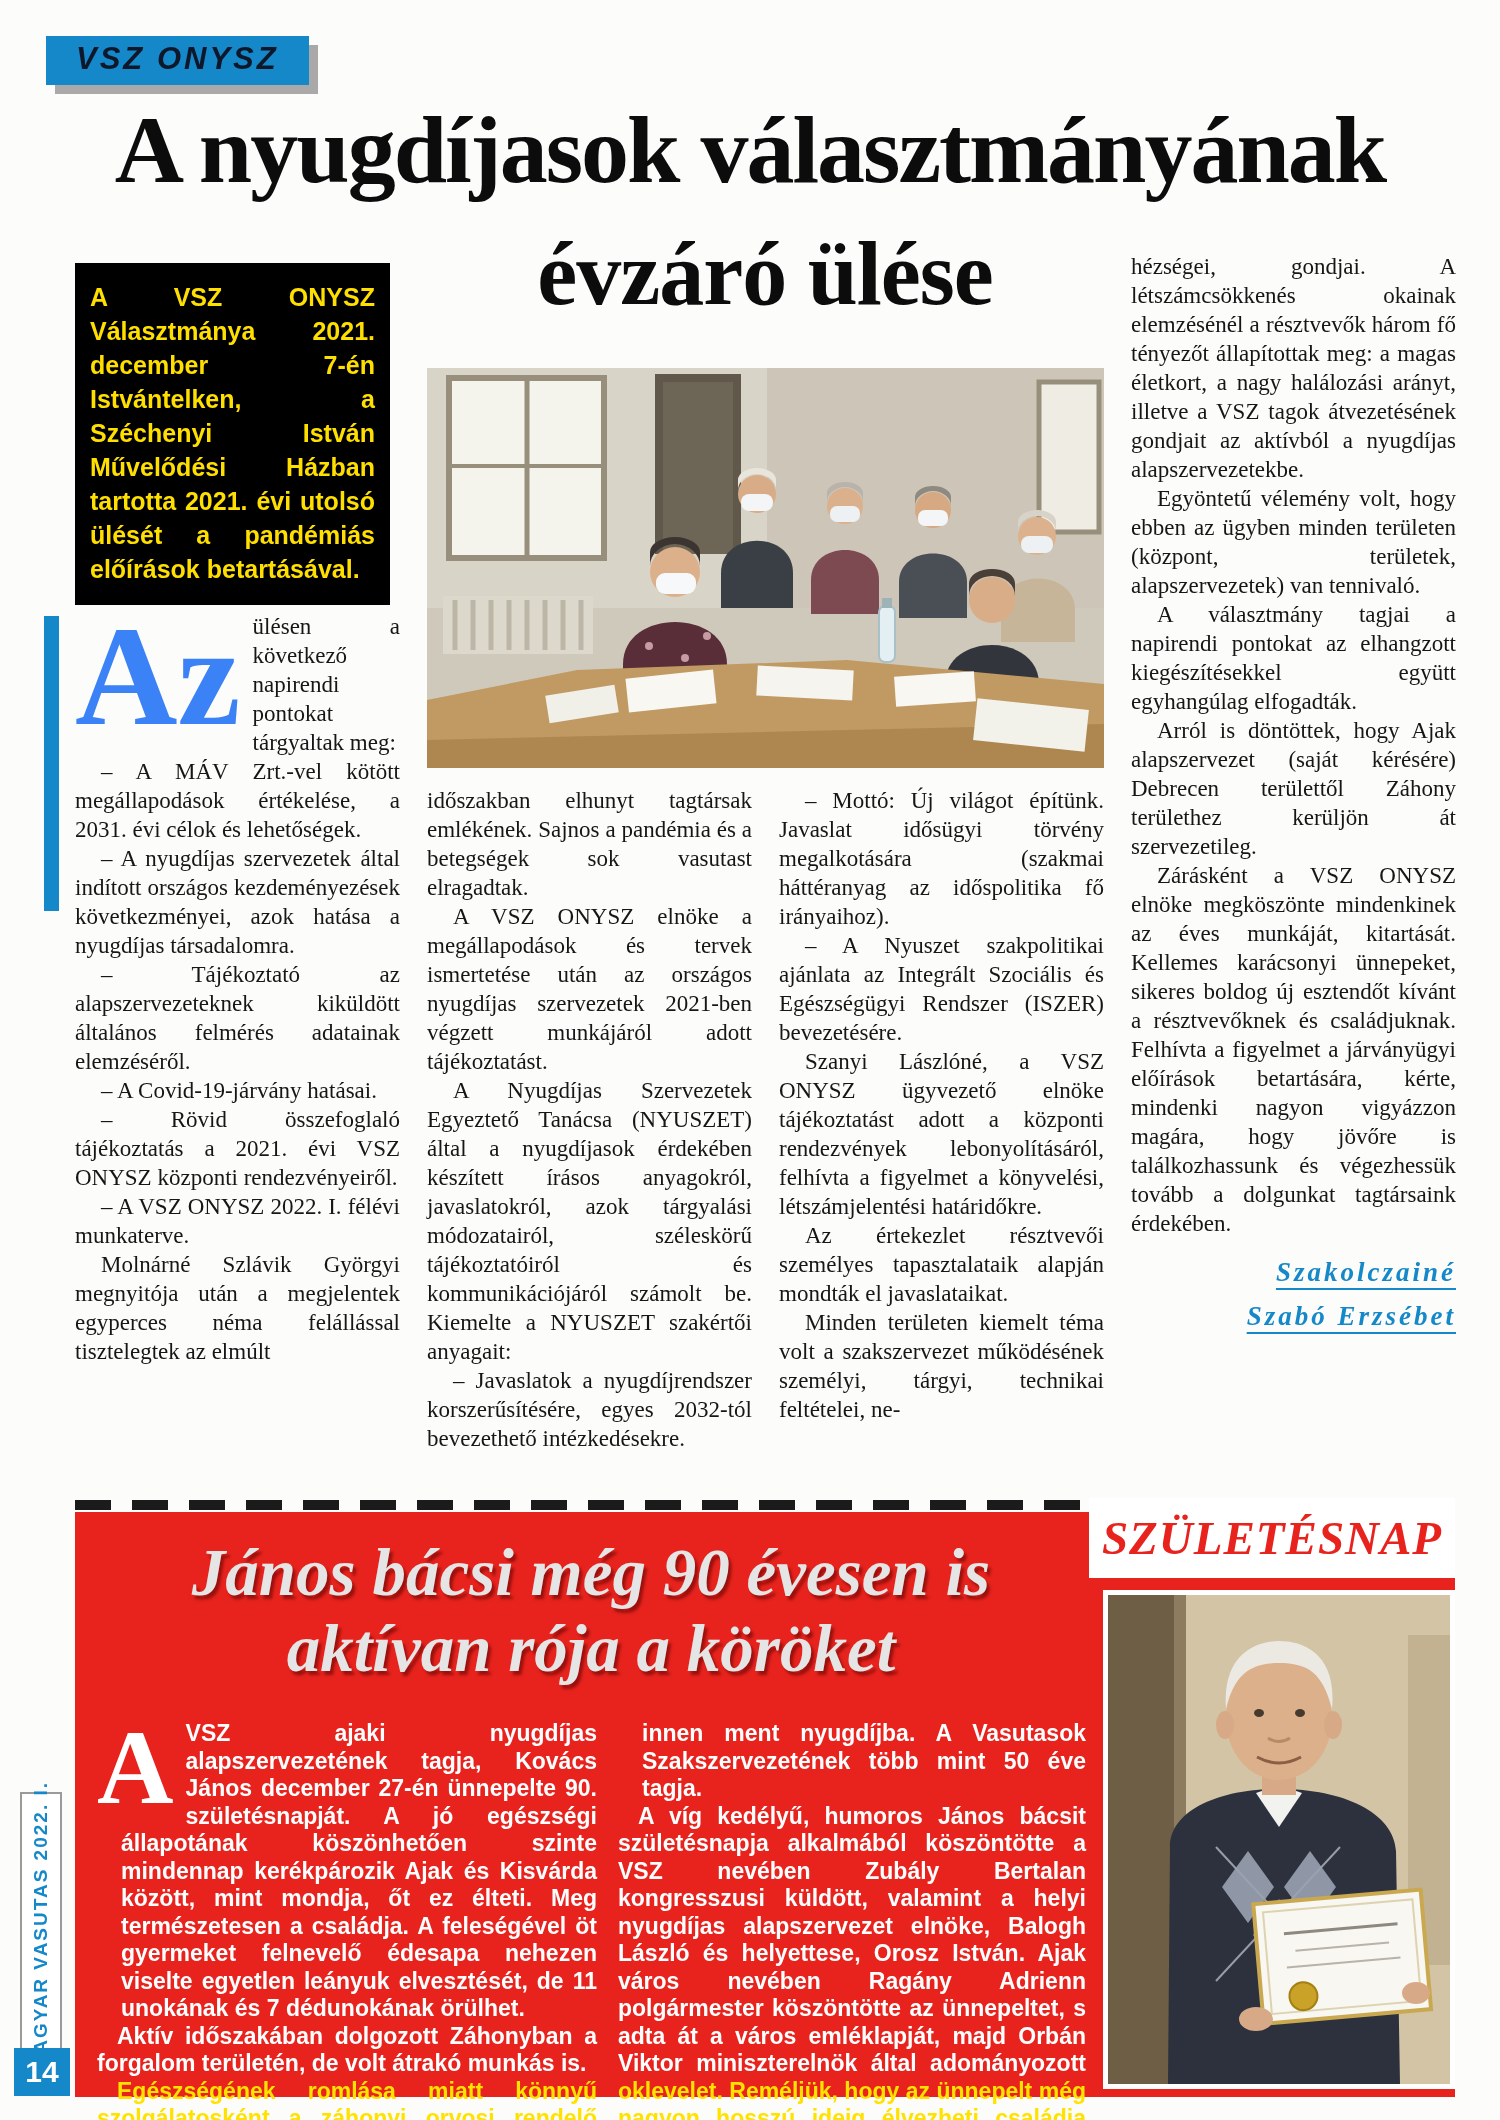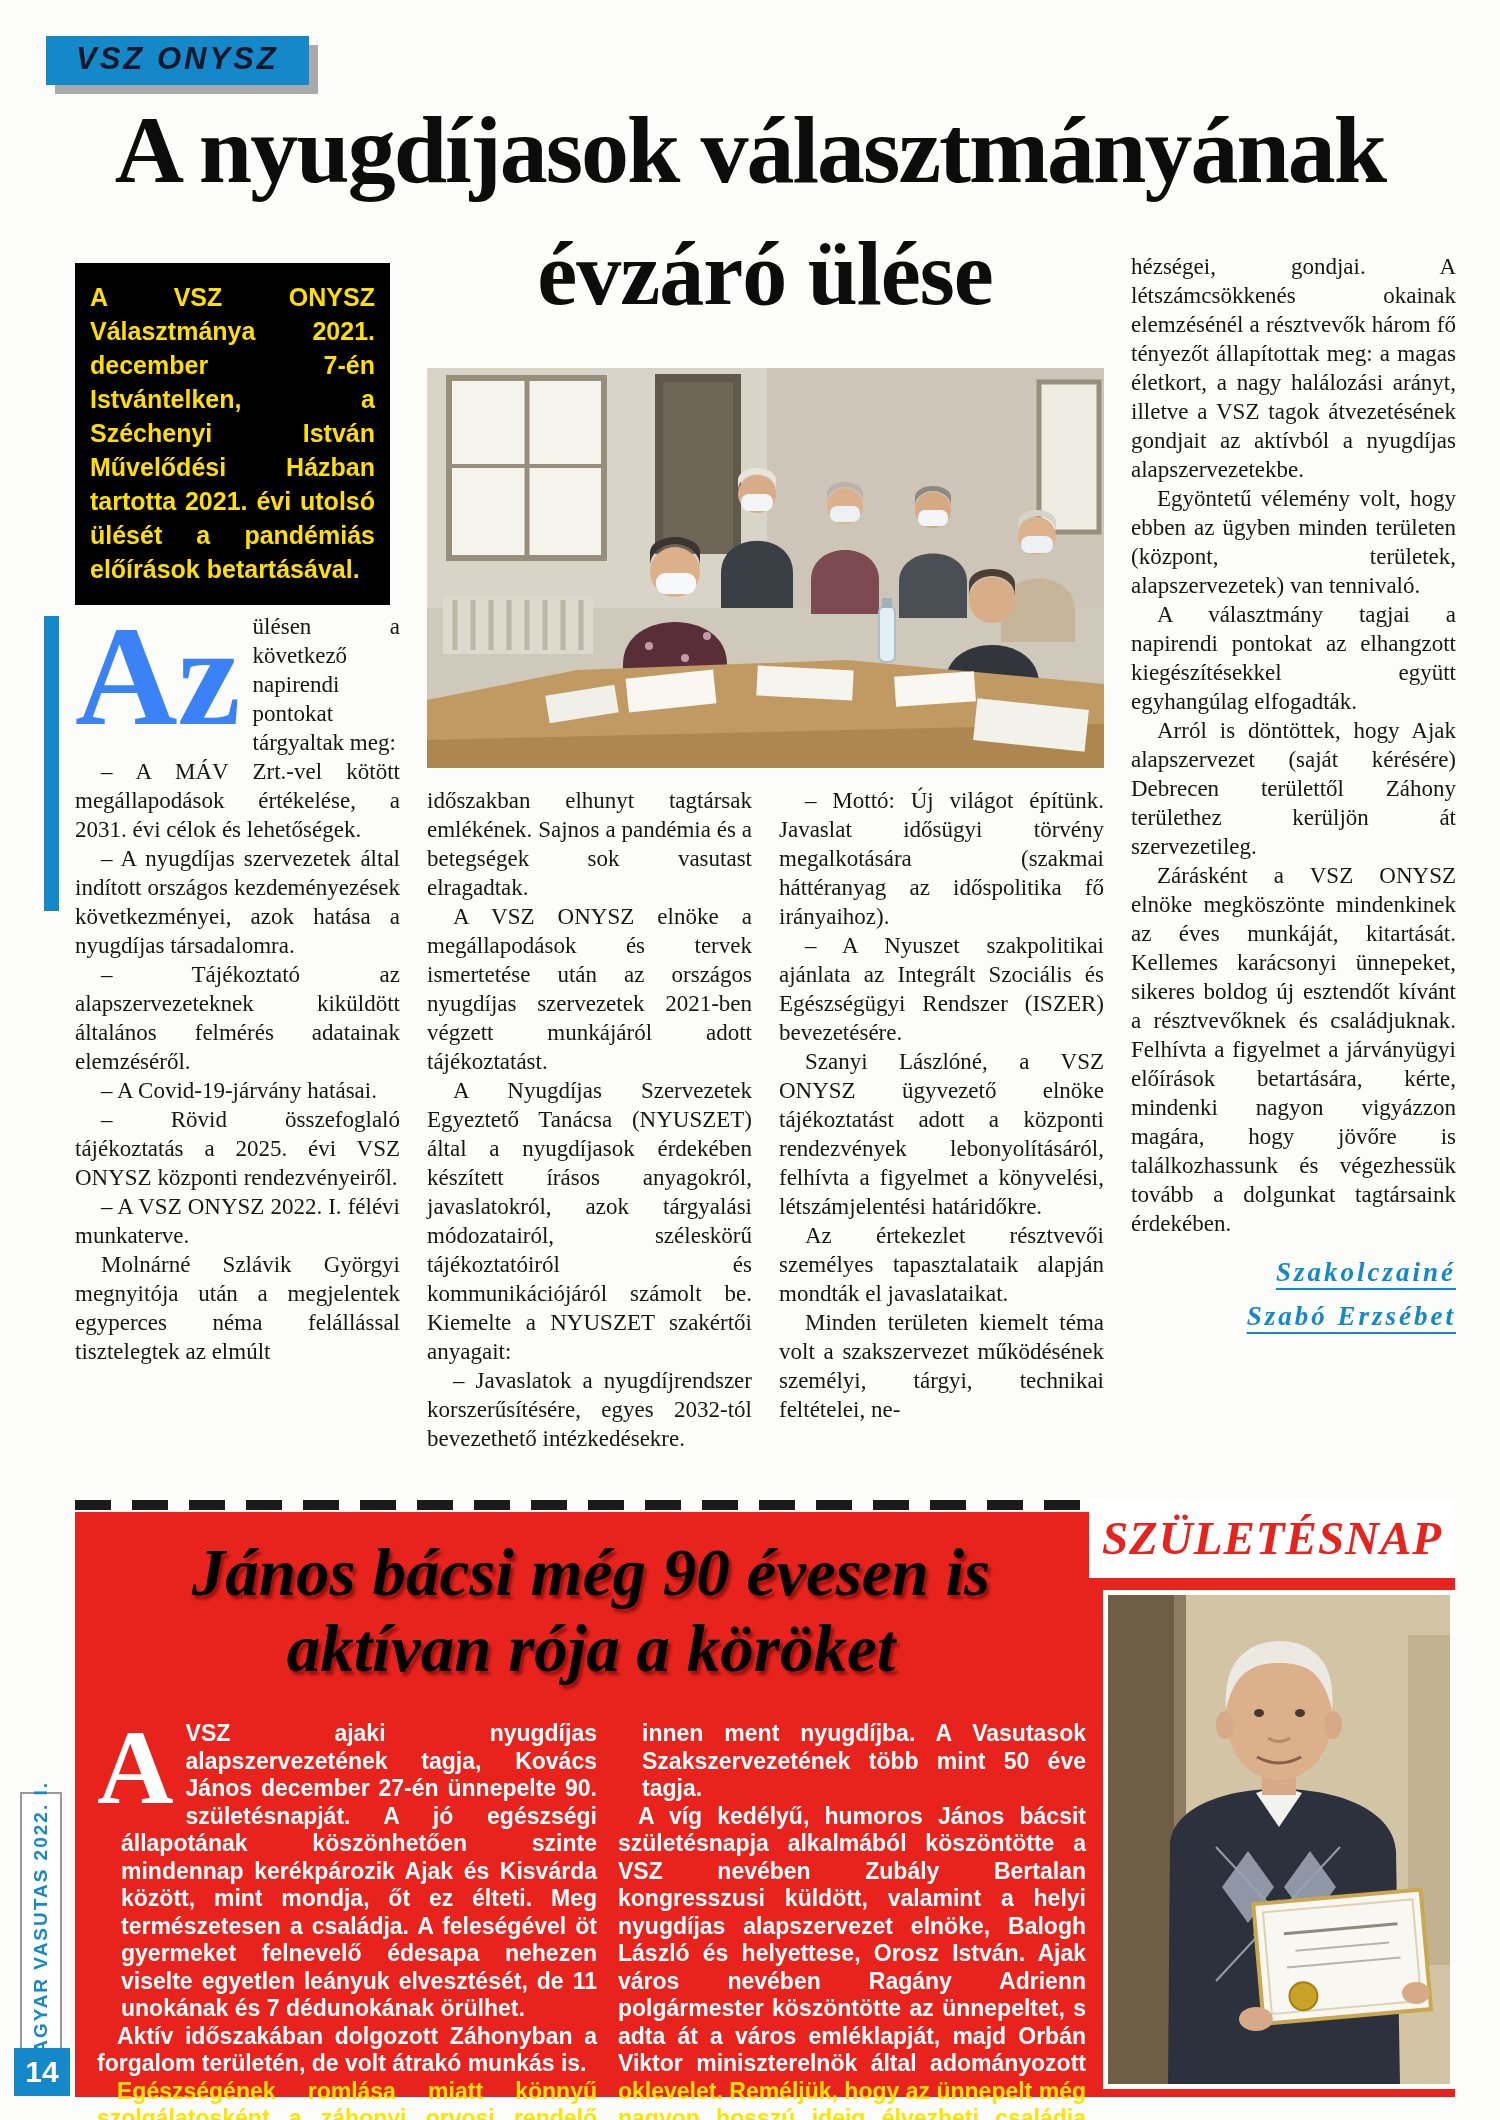--- a/index.html
+++ b/index.html
@@ -88,21 +88,21 @@
   }
   .kicker {
     position:absolute; right:0; top:-14px; width:366px; height:80px;
     background:#ffffff; color:#e8231d;
     display:flex; align-items:center; justify-content:center;
     font-family:"Liberation Serif", serif; font-weight:bold;
     font-size:47px; letter-spacing:1px; z-index:3;font-style:italic;
   }
   .b-headline {
     position:absolute; left:12px; top:22px; width:1008px; text-align:center;
-    color:#000000; font-weight:bold; font-style:italic;
+    color:#e5e5e5; font-weight:bold; font-style:italic;
     font-size:67px; line-height:76px; letter-spacing:0px;
     text-shadow:3px 4px 3px rgba(90,0,0,.55);
     font-family:"Liberation Serif", serif;
   }
   .b-col {
     position:absolute; top:208px;
     font-family:"Liberation Sans", sans-serif; font-weight:bold;
     font-size:23px; line-height:27.5px; color:#ffffff;
     text-align:justify; hyphens:auto;
   }
@@ -226,21 +226,21 @@
   </div>
 
   <div class="col" id="col1">
     <div class="teal-bar"></div>
     <span class="dropcap-az">Az</span>
     <p class="cont">ülésen a következő napirendi pontokat tárgyaltak meg:</p>
     <p>– A MÁV Zrt.-vel kötött megállapodások értékelése, a 2031. évi célok és lehetőségek.</p>
     <p>– A nyugdíjas szervezetek által indított országos kezdeményezések következményei, azok hatása a nyugdíjas társadalomra.</p>
     <p>– Tájékoztató az alapszervezeteknek kiküldött általános felmérés adatainak elemzéséről.</p>
     <p>– A Covid-19-járvány hatásai.</p>
-    <p>– Rövid összefoglaló tájékoztatás a 2025. évi VSZ ONYSZ központi rendezvényeiről.</p>
+    <p>– Rövid összefoglaló tájékoztatás a 2021. évi VSZ ONYSZ központi rendezvényeiről.</p>
     <p>– A VSZ ONYSZ 2022. I. félévi munkaterve.</p>
     <p>Molnárné Szlávik Györgyi megnyitója után a megjelentek egyperces néma felállással tisztelegtek az elmúlt</p>
   </div>
 
   <div class="col" id="col2">
     <p class="cont">időszakban elhunyt tagtársak emlékének. Sajnos a pandémia és a betegségek sok vasutast elragadtak.</p>
     <p>A VSZ ONYSZ elnöke a megállapodások és tervek ismertetése után az országos nyugdíjas szervezetek 2021-ben végzett munkájáról adott tájékoztatást.</p>
     <p>A Nyugdíjas Szervezetek Egyeztető Tanácsa (NYUSZET) által a nyugdíjasok érdekében készített írásos anyagokról, javaslatokról, azok tárgyalási módozatairól, széleskörű tájékoztatóiról és kommunikációjáról számolt be. Kiemelte a NYUSZET szakértői anyagait:</p>
     <p>– Javaslatok a nyugdíjrendszer korszerűsítésére, egyes 2032-tól bevezethető intézkedésekre.</p>
   </div>

